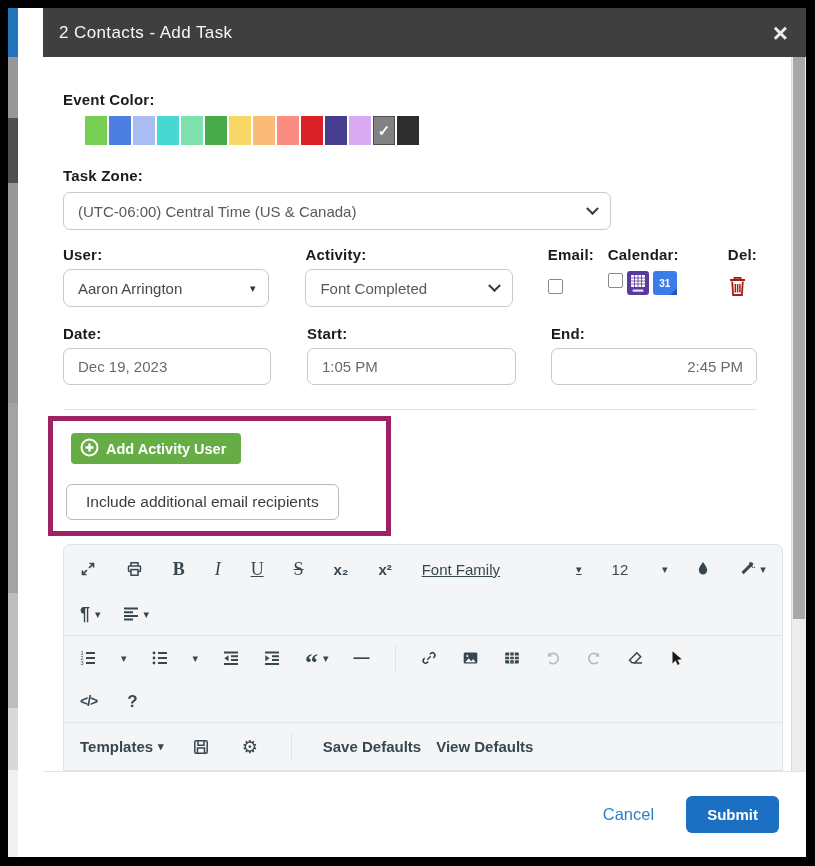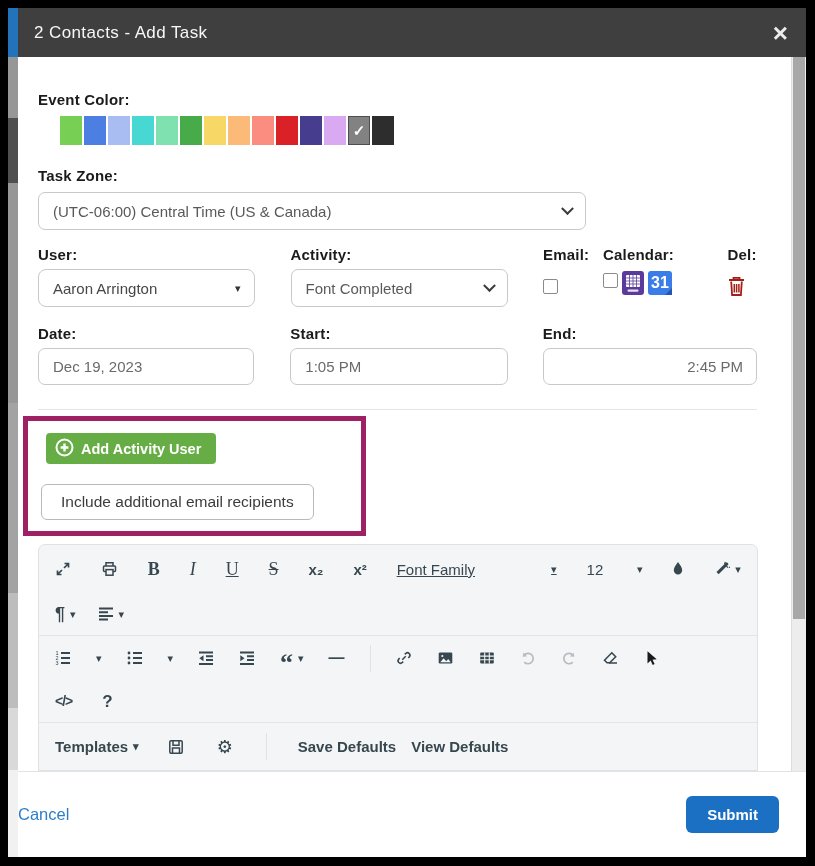--- a/index.html
+++ b/index.html
@@ -1,18 +1,18 @@
 <!DOCTYPE html>
 <html><head>
 <meta charset="utf-8">
 <style>
   * { box-sizing: border-box; margin: 0; padding: 0; }
   body { font-family: "Liberation Sans", sans-serif; }
   .stage { width: 815px; height: 866px; background: #000; position: relative; }
-  .canvas { position: absolute; left: 8px; top: 8px; right: 9px; bottom: 9px; background: #fff; display: flex; }
+  .canvas { position: absolute; left: 8px; top: 8px; right: 9px; bottom: 9px; background: #fff; display: flex; gap: 25px; }
 
   
   .bg-col { width: 10px; display: flex; flex-direction: column; flex-shrink: 0; }
   .bg-col .seg1 { height: 49px; background: #2273b9; }
   .bg-col .seg2 { height: 61px; background: #979797; }
   .bg-col .seg3 { height: 65px; background: #4f4f4f; }
   .bg-col .seg4 { height: 220px; background: #979797; }
   .bg-col .seg5 { height: 190px; background: #a3a3a3; }
   .bg-col .seg6 { height: 115px; background: #bdbdbd; }
   .bg-col .seg7 { height: 62px; background: #d9d9d9; }
@@ -43,21 +43,21 @@
   .col-label { margin-bottom: 6px; }
   .col-user { width: 220px; }
   .col-activity { width: 221px; margin-left: 36px; }
   .col-email { width: 44px; margin-left: 35px; }
   .col-calendar { width: 96px; margin-left: 16px; }
   .col-del { width: 30px; margin-left: 30px; }
   .col-end { width: 218px; margin-left: 35px; }
   .checkbox { display: inline-block; width: 15px; height: 15px; border: 1px solid #8a8a8a; border-radius: 2px; background: #fff; margin-top: 10px; cursor: pointer; }
   .cal-icons { display: flex; align-items: flex-start; gap: 4px; margin-top: 8px; }
   .cal-icons .checkbox { margin-top: 2px; }
-  .gcal { position: relative; width: 24px; height: 24px; background: #3a7de8; border-radius: 3px; color: #fff; font-size: 16px; font-weight: 700; display: flex; align-items: center; justify-content: center; cursor: pointer; }
+  .gcal { position: relative; width: 24px; height: 24px; background: #3a7de8; border-radius: 3px; color: #fff; font-size: 10px; font-weight: 700; display: flex; align-items: center; justify-content: center; cursor: pointer; }
   .gcal::after { content: ""; position: absolute; right: 0; bottom: 0; border-style: solid; border-width: 0 0 7px 7px; border-color: transparent transparent #2357b0 transparent; }
   .trash-wrap { margin-top: 6px; cursor: pointer; display: inline-block; }
 
   .hr-line { border-top: 1px solid #e4e4e4; margin-top: 24px; }
 
   .highlight-box { margin: 6px 0 0 -15px; width: 343px; border: 5px solid #9e2164; padding: 12px 0 11px 13px; }
   .btn-green { display: inline-flex; align-items: center; gap: 7px; height: 31px; margin-left: 5px; padding: 0 15px 0 9px; background: #67ad45; border: none; border-radius: 4px; color: #fff; font-size: 14.5px; font-weight: 700; font-family: "Liberation Sans", sans-serif; cursor: pointer; }
   .btn-white { display: inline-flex; align-items: center; height: 36px; margin-top: 20px; padding: 0 19px; background: #fff; border: 1px solid #b9b9b9; border-radius: 6px; color: #3c3c3c; font-size: 15.5px; font-family: "Liberation Sans", sans-serif; cursor: pointer; }
 
   .editor { margin-top: 8px; width: 720px; border: 1px solid #dfe2e7; border-radius: 7px 7px 0 0; background: #f4f5f7; }
@@ -82,21 +82,21 @@
   .g-hr { font-weight: 700; }
   .g-code { font-size: 14px; font-weight: 700; letter-spacing: -1px; }
   .g-help { font-size: 17px; font-weight: 700; }
   .g-gear { font-size: 18px; }
   .dd-font { width: 160px; justify-content: space-between; font-size: 15px; text-decoration: underline; }
   .dd-size { width: 56px; justify-content: space-between; font-size: 15px; }
   .tb-muted { color: #b6bcc2; }
   .tpl-label, .tpl-links { font-size: 15px; font-weight: 700; color: #37474f; }
   .tpl-links { cursor: pointer; }
 
-  .modal-footer { height: 86px; border-top: 1px solid #e3e3e3; display: flex; align-items: center; justify-content: space-between; gap: 32px; padding-right: 27px; flex-shrink: 0; background: #fff; }
+  .modal-footer { height: 86px; border-top: 1px solid #e3e3e3; display: flex; align-items: center; justify-content: flex-end; gap: 32px; padding-right: 27px; flex-shrink: 0; background: #fff; }
   .cancel-link { color: #2d7ec8; font-size: 16.5px; cursor: pointer; }
   .btn-submit { background: #1b70c3; color: #fff; border: none; border-radius: 6px; height: 37px; padding: 0 21px; font-size: 15px; font-weight: 700; font-family: "Liberation Sans", sans-serif; cursor: pointer; }
 </style>
 </head>
 <body>
 
 <div class="stage">
   <div class="canvas">
 
     <div class="bg-col">

